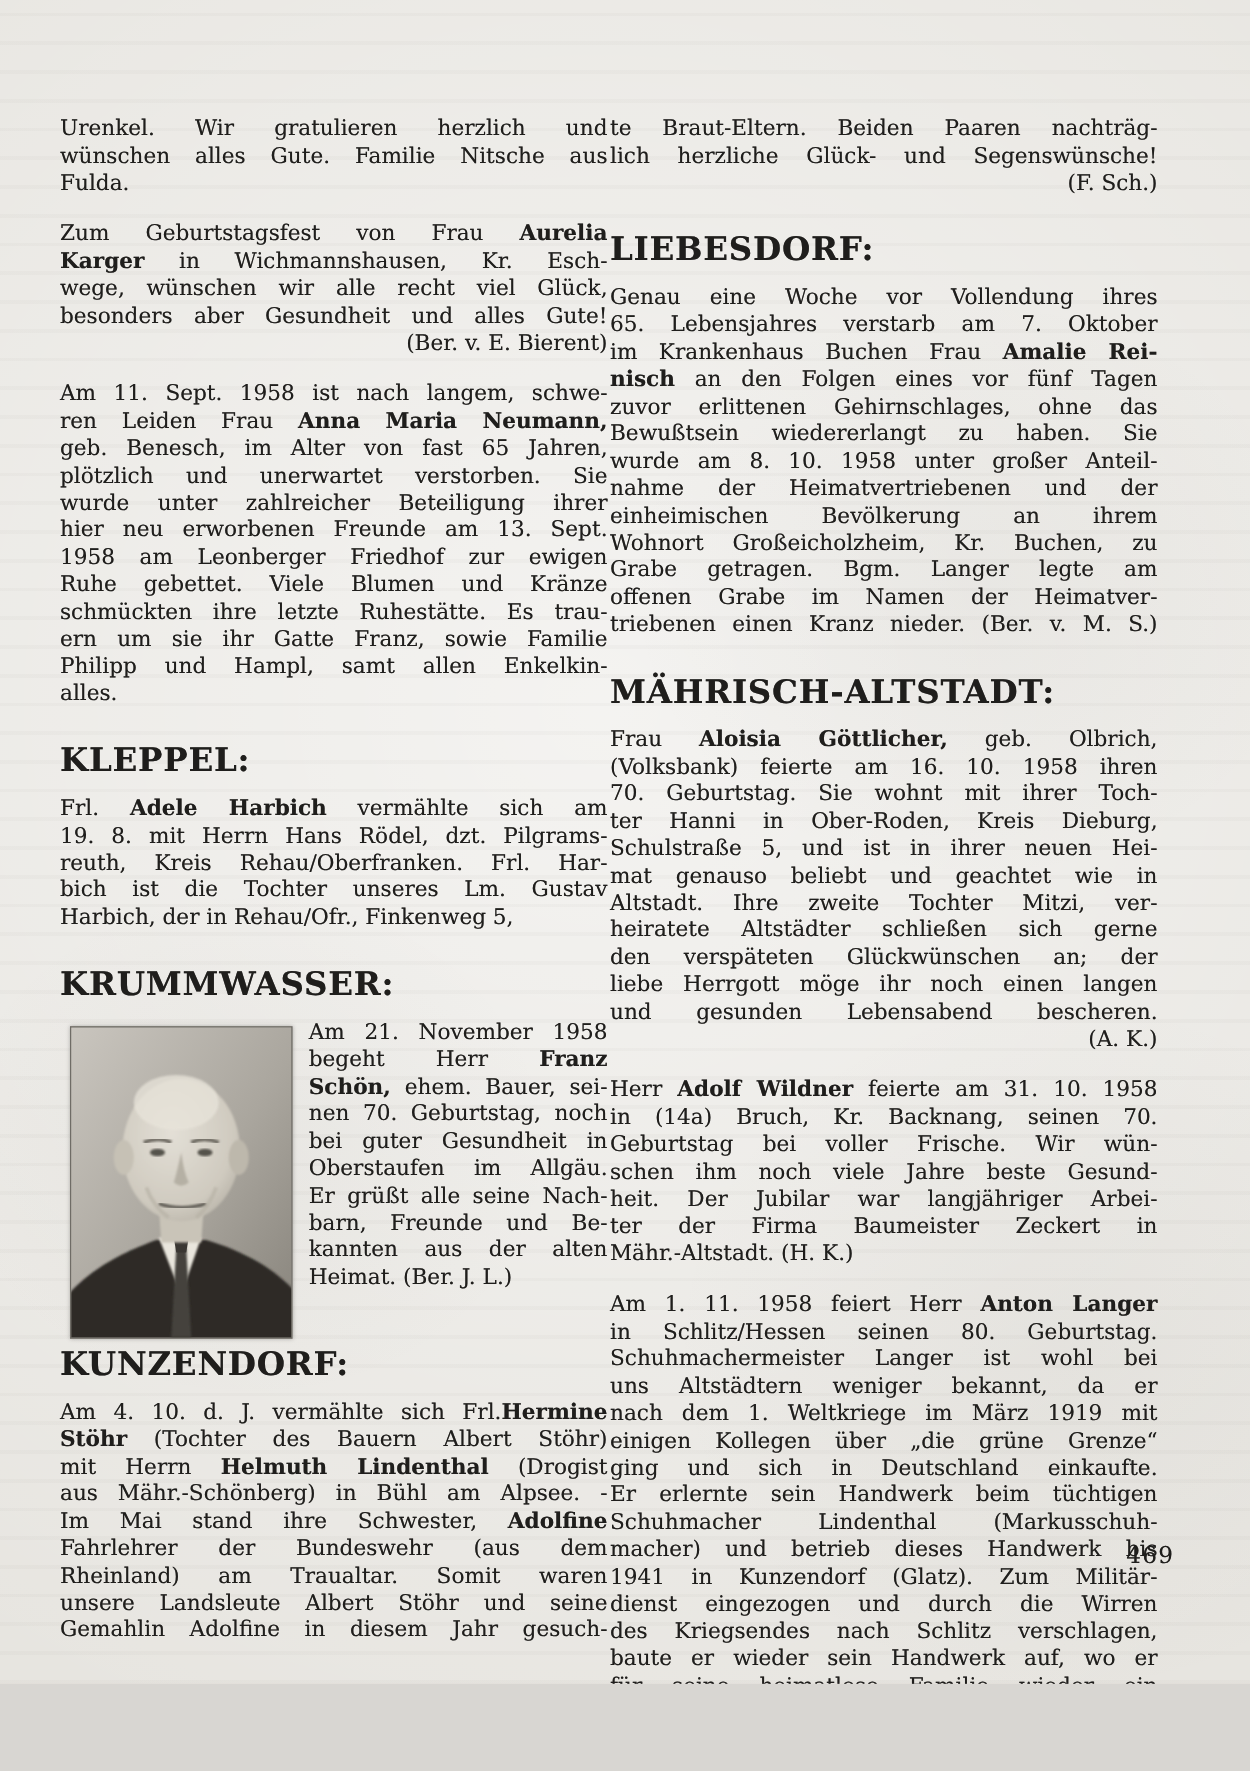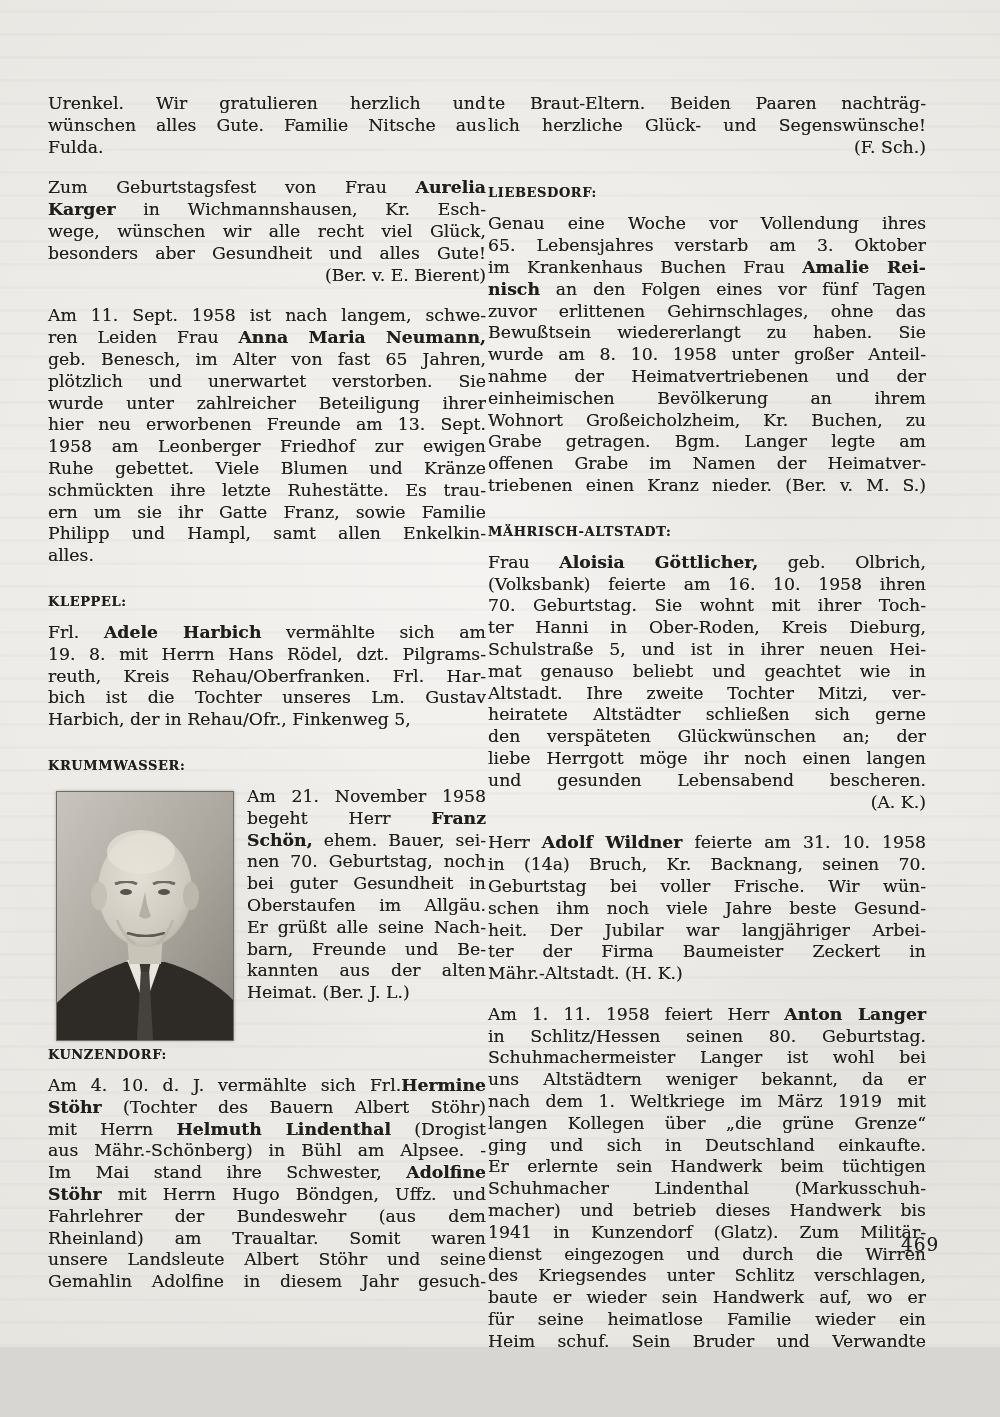--- a/index.html
+++ b/index.html
@@ -41,21 +41,21 @@
     text-align: justify;
     text-align-last: justify;
     text-shadow: 0 0 0.4px rgba(25,24,22,0.55);
     white-space: normal;
   }
   .end-left  .ln:last-child { text-align-last: left; }
   .end-right .ln:last-child { text-align-last: right; }
   .end-justify .ln:last-child { text-align-last: justify; }
 
   .heading {
-    font-size: 13px;
+    font-size: 26px;
     font-weight: bold;
     letter-spacing: 0.6px;
     margin: 27px 0 13px 0;
     clear: both;
     text-shadow: 0 0 0.5px rgba(25,24,22,0.6);
   }
   .heading:first-child { margin-top: 0; }
 
   .photo-block { overflow: visible; }
   .photo-frame {
@@ -184,39 +184,38 @@
         </div>
     </div>
 
     <div class="heading">KUNZENDORF:</div>
     <div class="para end-justify">
         <div class="ln">Am 4. 10. d. J. vermählte sich Frl.<b>Hermine</b></div>
         <div class="ln"><b>Stöhr</b> (Tochter des Bauern Albert Stöhr)</div>
         <div class="ln">mit Herrn <b>Helmuth Lindenthal</b> (Drogist</div>
         <div class="ln">aus Mähr.-Schönberg) in Bühl am Alpsee. -</div>
         <div class="ln">Im Mai stand ihre Schwester, <b>Adolfine</b></div>
-        <div class="ln"><b>Stöhr</b> mit Herrn Hugo Böndgen, Uffz. und</div>
         <div class="ln">Fahrlehrer der Bundeswehr (aus dem</div>
         <div class="ln">Rheinland) am Traualtar. Somit waren</div>
         <div class="ln">unsere Landsleute Albert Stöhr und seine</div>
         <div class="ln">Gemahlin Adolfine in diesem Jahr gesuch-</div>
       </div>
   </div>
 
   <div class="col col-right">
     <div class="para end-right">
         <div class="ln">te Braut-Eltern. Beiden Paaren nachträg-</div>
         <div class="ln">lich herzliche Glück- und Segenswünsche!</div>
         <div class="ln">(F. Sch.)</div>
       </div>
 
     <div class="heading">LIEBESDORF:</div>
     <div class="para end-justify">
         <div class="ln">Genau eine Woche vor Vollendung ihres</div>
-        <div class="ln">65. Lebensjahres verstarb am 3. Oktober</div>
+        <div class="ln">65. Lebensjahres verstarb am 7. Oktober</div>
         <div class="ln">im Krankenhaus Buchen Frau <b>Amalie Rei-</b></div>
         <div class="ln"><b>nisch</b> an den Folgen eines vor fünf Tagen</div>
         <div class="ln">zuvor erlittenen Gehirnschlages, ohne das</div>
         <div class="ln">Bewußtsein wiedererlangt zu haben. Sie</div>
         <div class="ln">wurde am 8. 10. 1958 unter großer Anteil-</div>
         <div class="ln">nahme der Heimatvertriebenen und der</div>
         <div class="ln">einheimischen Bevölkerung an ihrem</div>
         <div class="ln">Wohnort Großeicholzheim, Kr. Buchen, zu</div>
         <div class="ln">Grabe getragen. Bgm. Langer legte am</div>
         <div class="ln">offenen Grabe im Namen der Heimatver-</div>
@@ -246,28 +245,28 @@
         <div class="ln">heit. Der Jubilar war langjähriger Arbei-</div>
         <div class="ln">ter der Firma Baumeister Zeckert in</div>
         <div class="ln">Mähr.-Altstadt. (H. K.)</div>
       </div>
     <div class="para end-justify">
         <div class="ln">Am 1. 11. 1958 feiert Herr <b>Anton Langer</b></div>
         <div class="ln">in Schlitz/Hessen seinen 80. Geburtstag.</div>
         <div class="ln">Schuhmachermeister Langer ist wohl bei</div>
         <div class="ln">uns Altstädtern weniger bekannt, da er</div>
         <div class="ln">nach dem 1. Weltkriege im März 1919 mit</div>
-        <div class="ln">langen Kollegen über „die grüne Grenze“</div>
+        <div class="ln">einigen Kollegen über „die grüne Grenze“</div>
         <div class="ln">ging und sich in Deutschland einkaufte.</div>
         <div class="ln">Er erlernte sein Handwerk beim tüchtigen</div>
         <div class="ln">Schuhmacher Lindenthal (Markusschuh-</div>
         <div class="ln">macher) und betrieb dieses Handwerk bis</div>
         <div class="ln">1941 in Kunzendorf (Glatz). Zum Militär-</div>
         <div class="ln">dienst eingezogen und durch die Wirren</div>
-        <div class="ln">des Kriegsendes unter Schlitz verschlagen,</div>
+        <div class="ln">des Kriegsendes nach Schlitz verschlagen,</div>
         <div class="ln">baute er wieder sein Handwerk auf, wo er</div>
         <div class="ln">für seine heimatlose Familie wieder ein</div>
         <div class="ln">Heim schuf. Sein Bruder und Verwandte</div>
       </div>
   </div>
 
   <div class="page-number">469</div>
 </div>
 
 </body></html>

